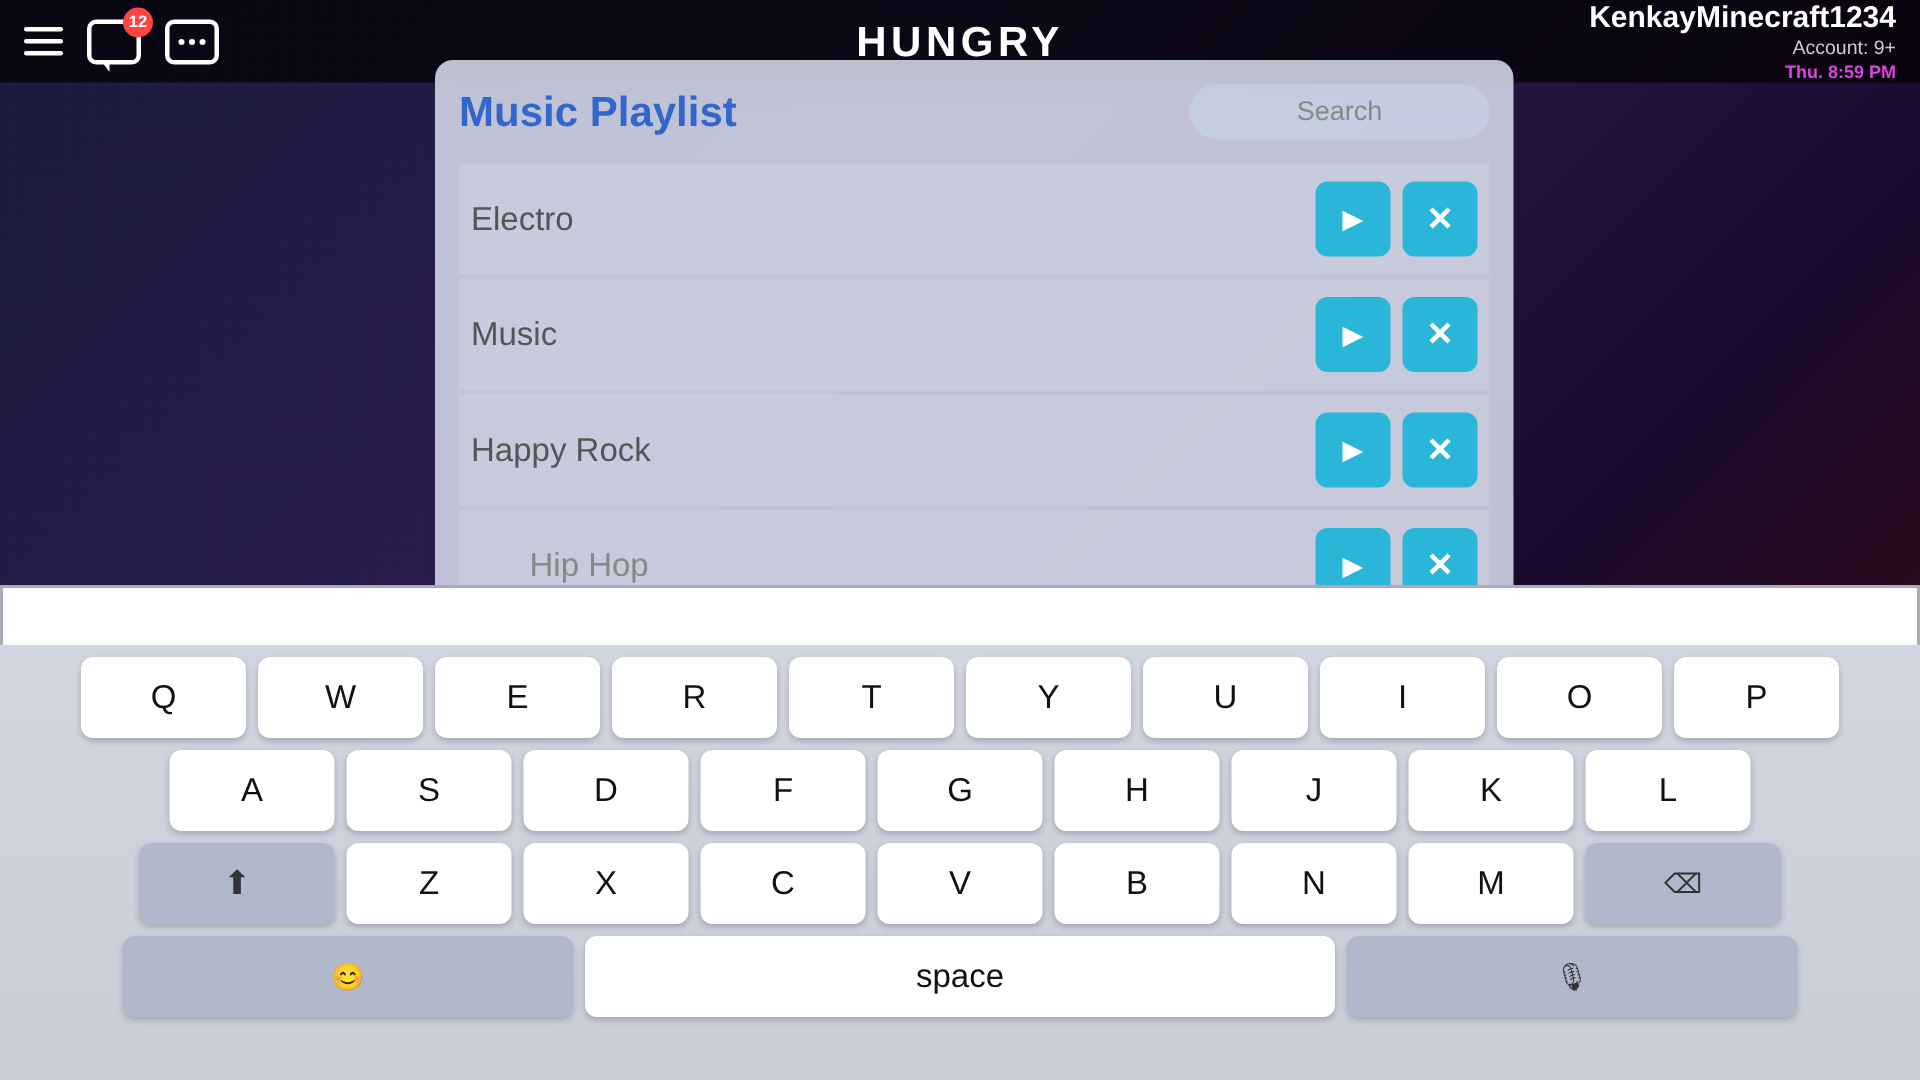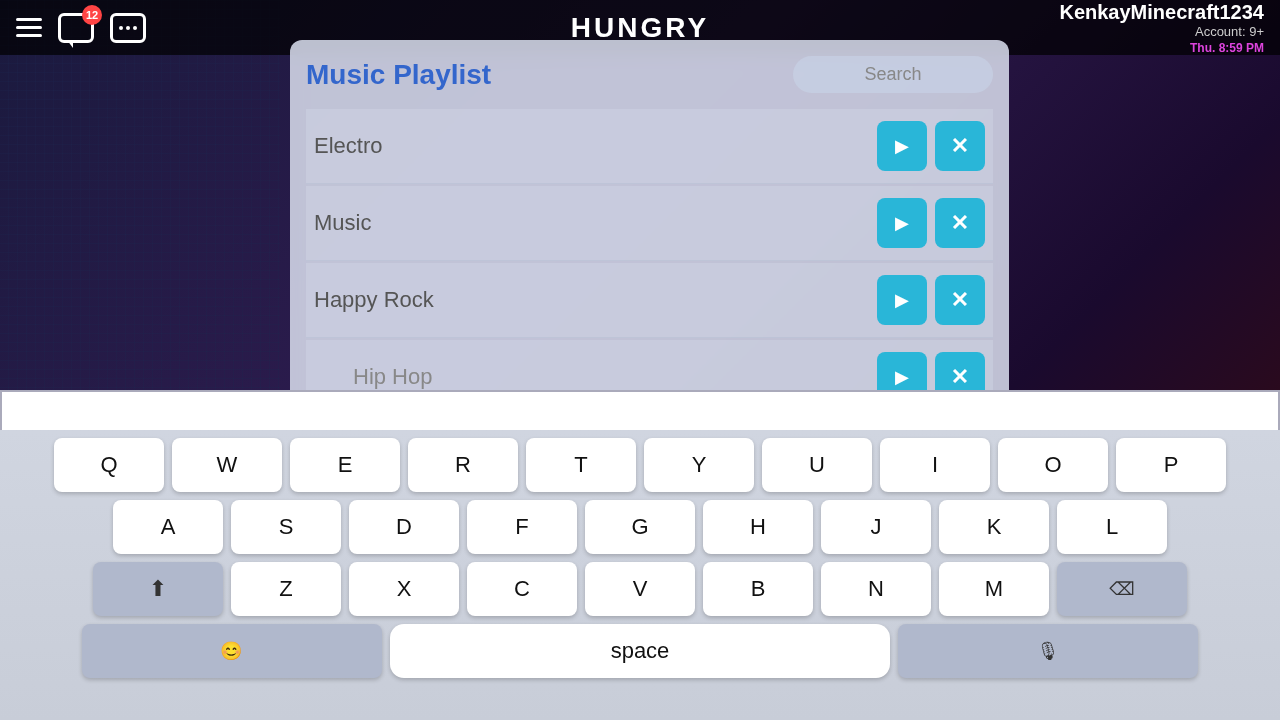--- a/index.html
+++ b/index.html
@@ -350,21 +350,20 @@
     }
 
     .kb-key.wide {
       flex: 2.5;
       max-width: 300px;
     }
 
     .kb-key.extra-wide {
       flex: 5;
       max-width: 500px;
-      border-radius: 14px;
     }
 
     .kb-key.shift-key {
       background: #b0b8cc;
       flex: 1.5;
       max-width: 130px;
     }
 
     .kb-key.backspace-key {
       background: #b0b8cc;

